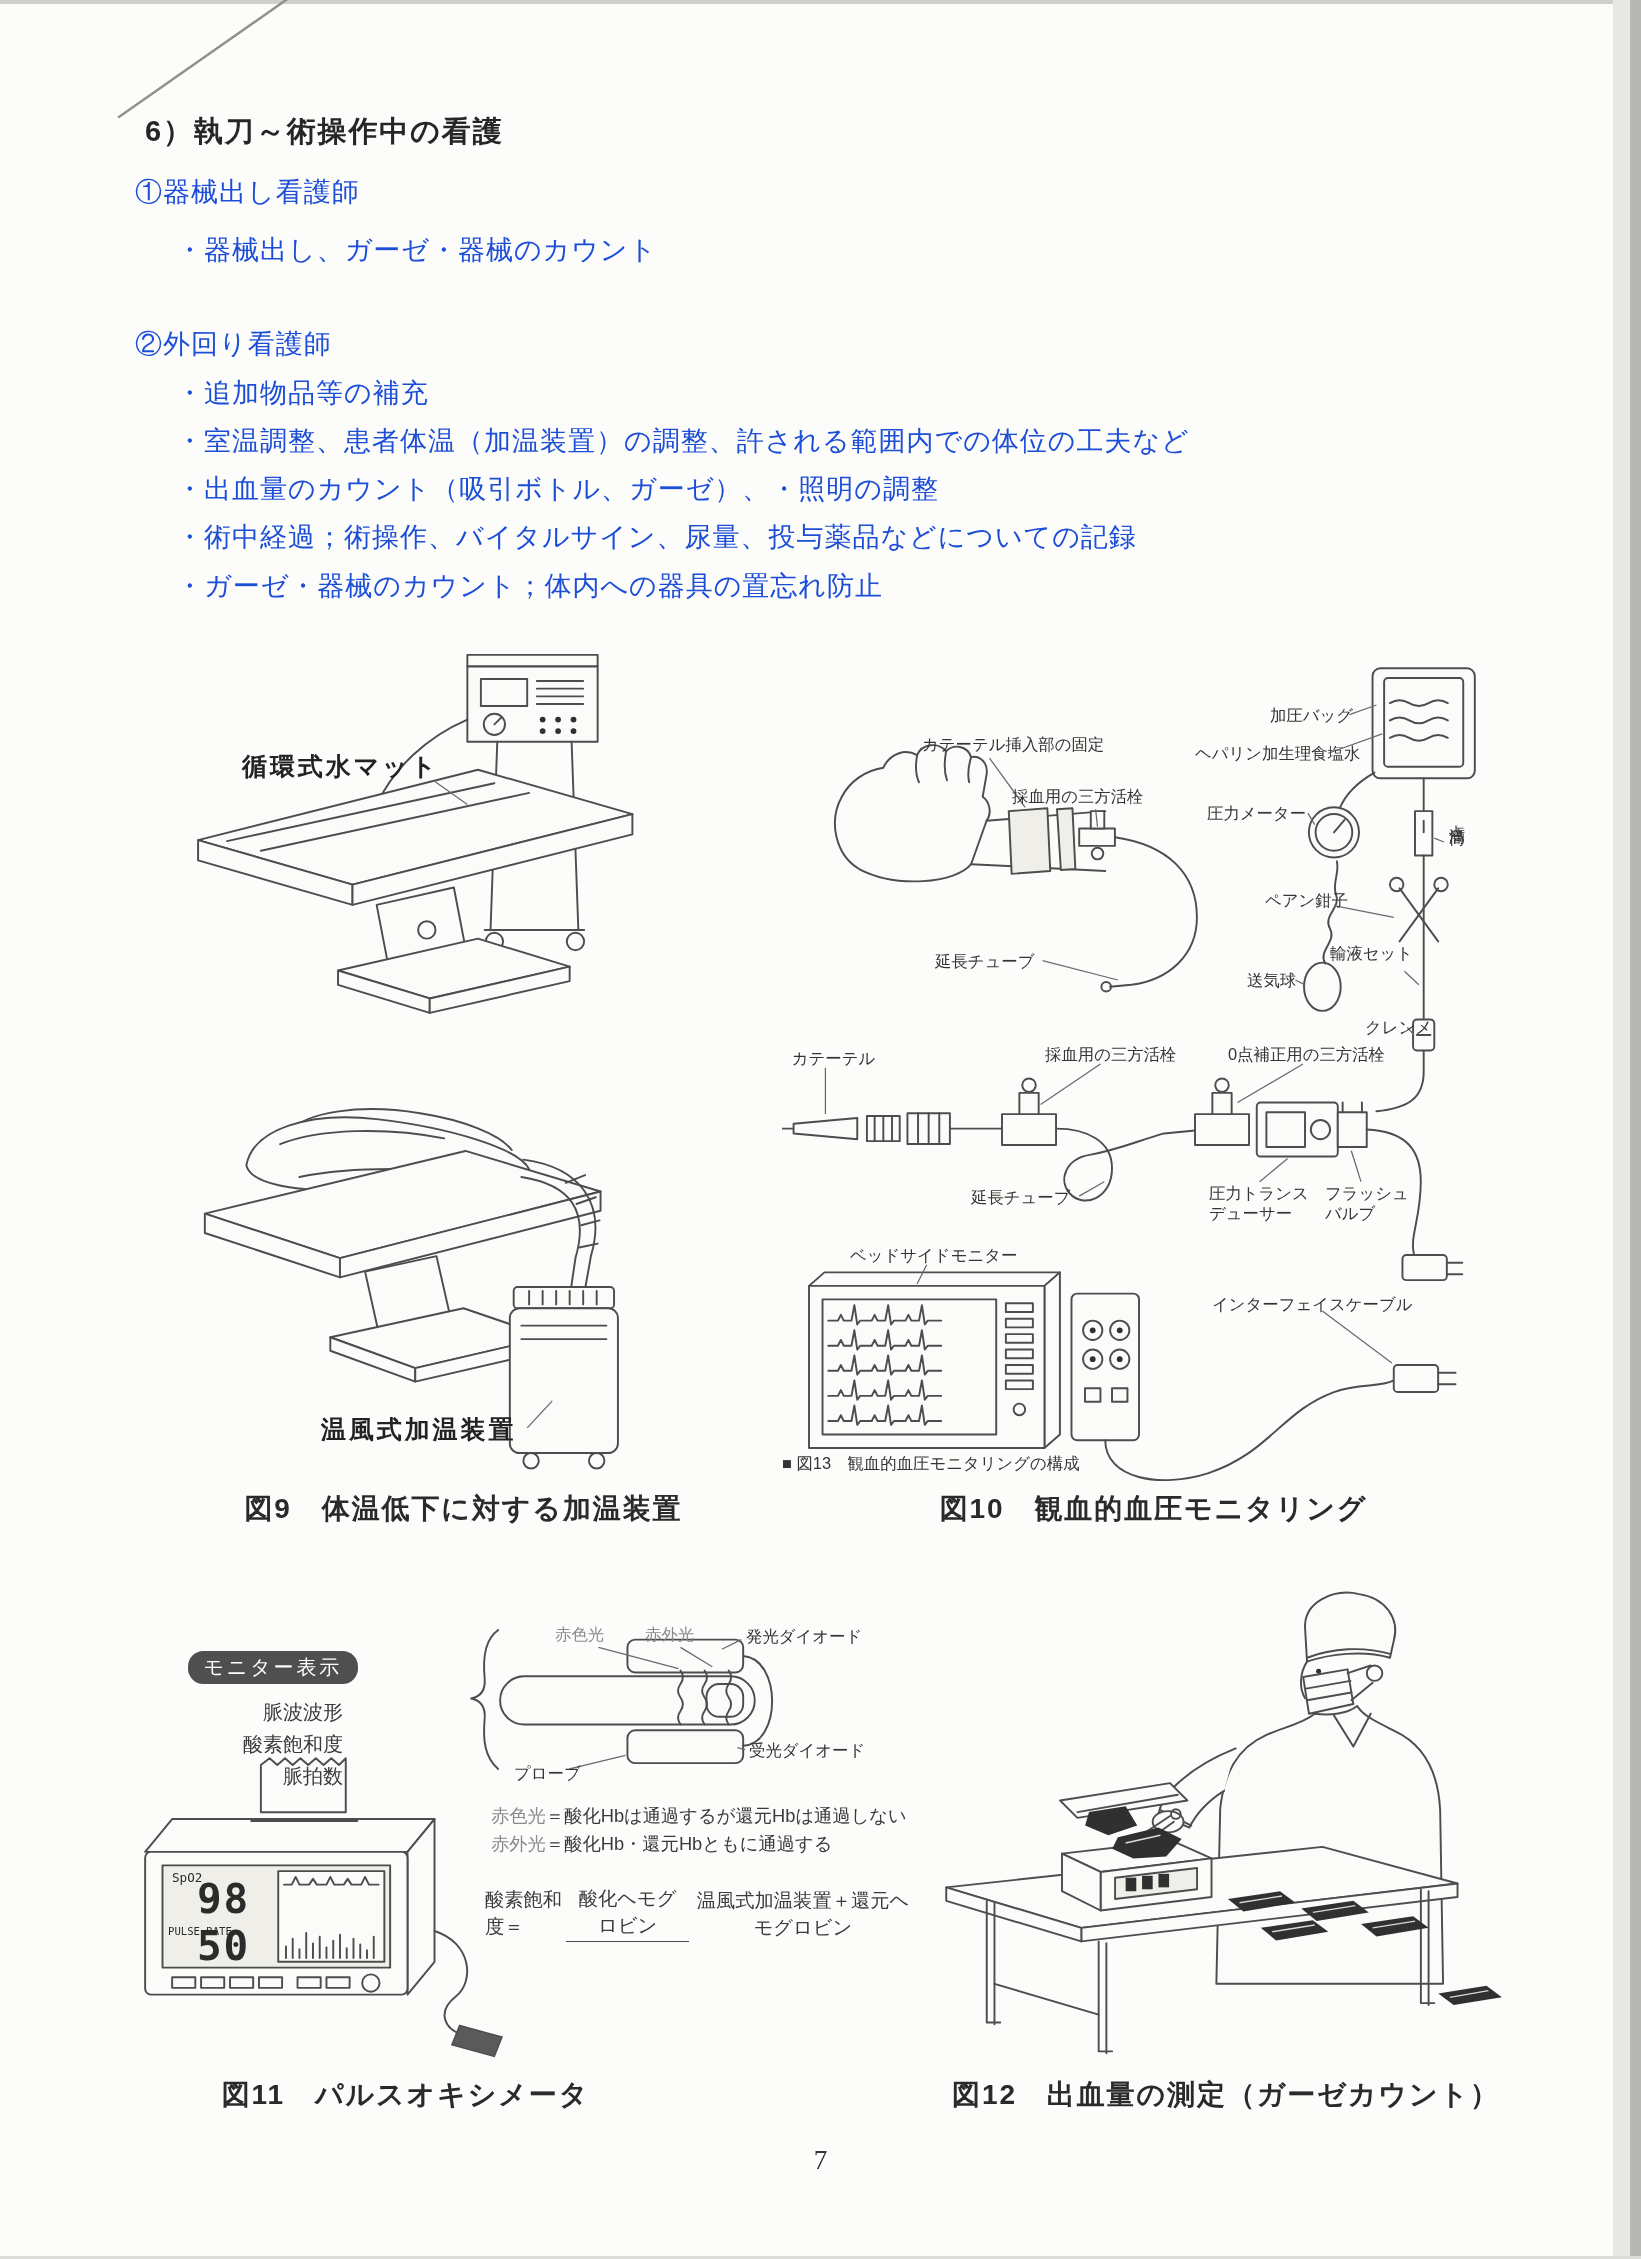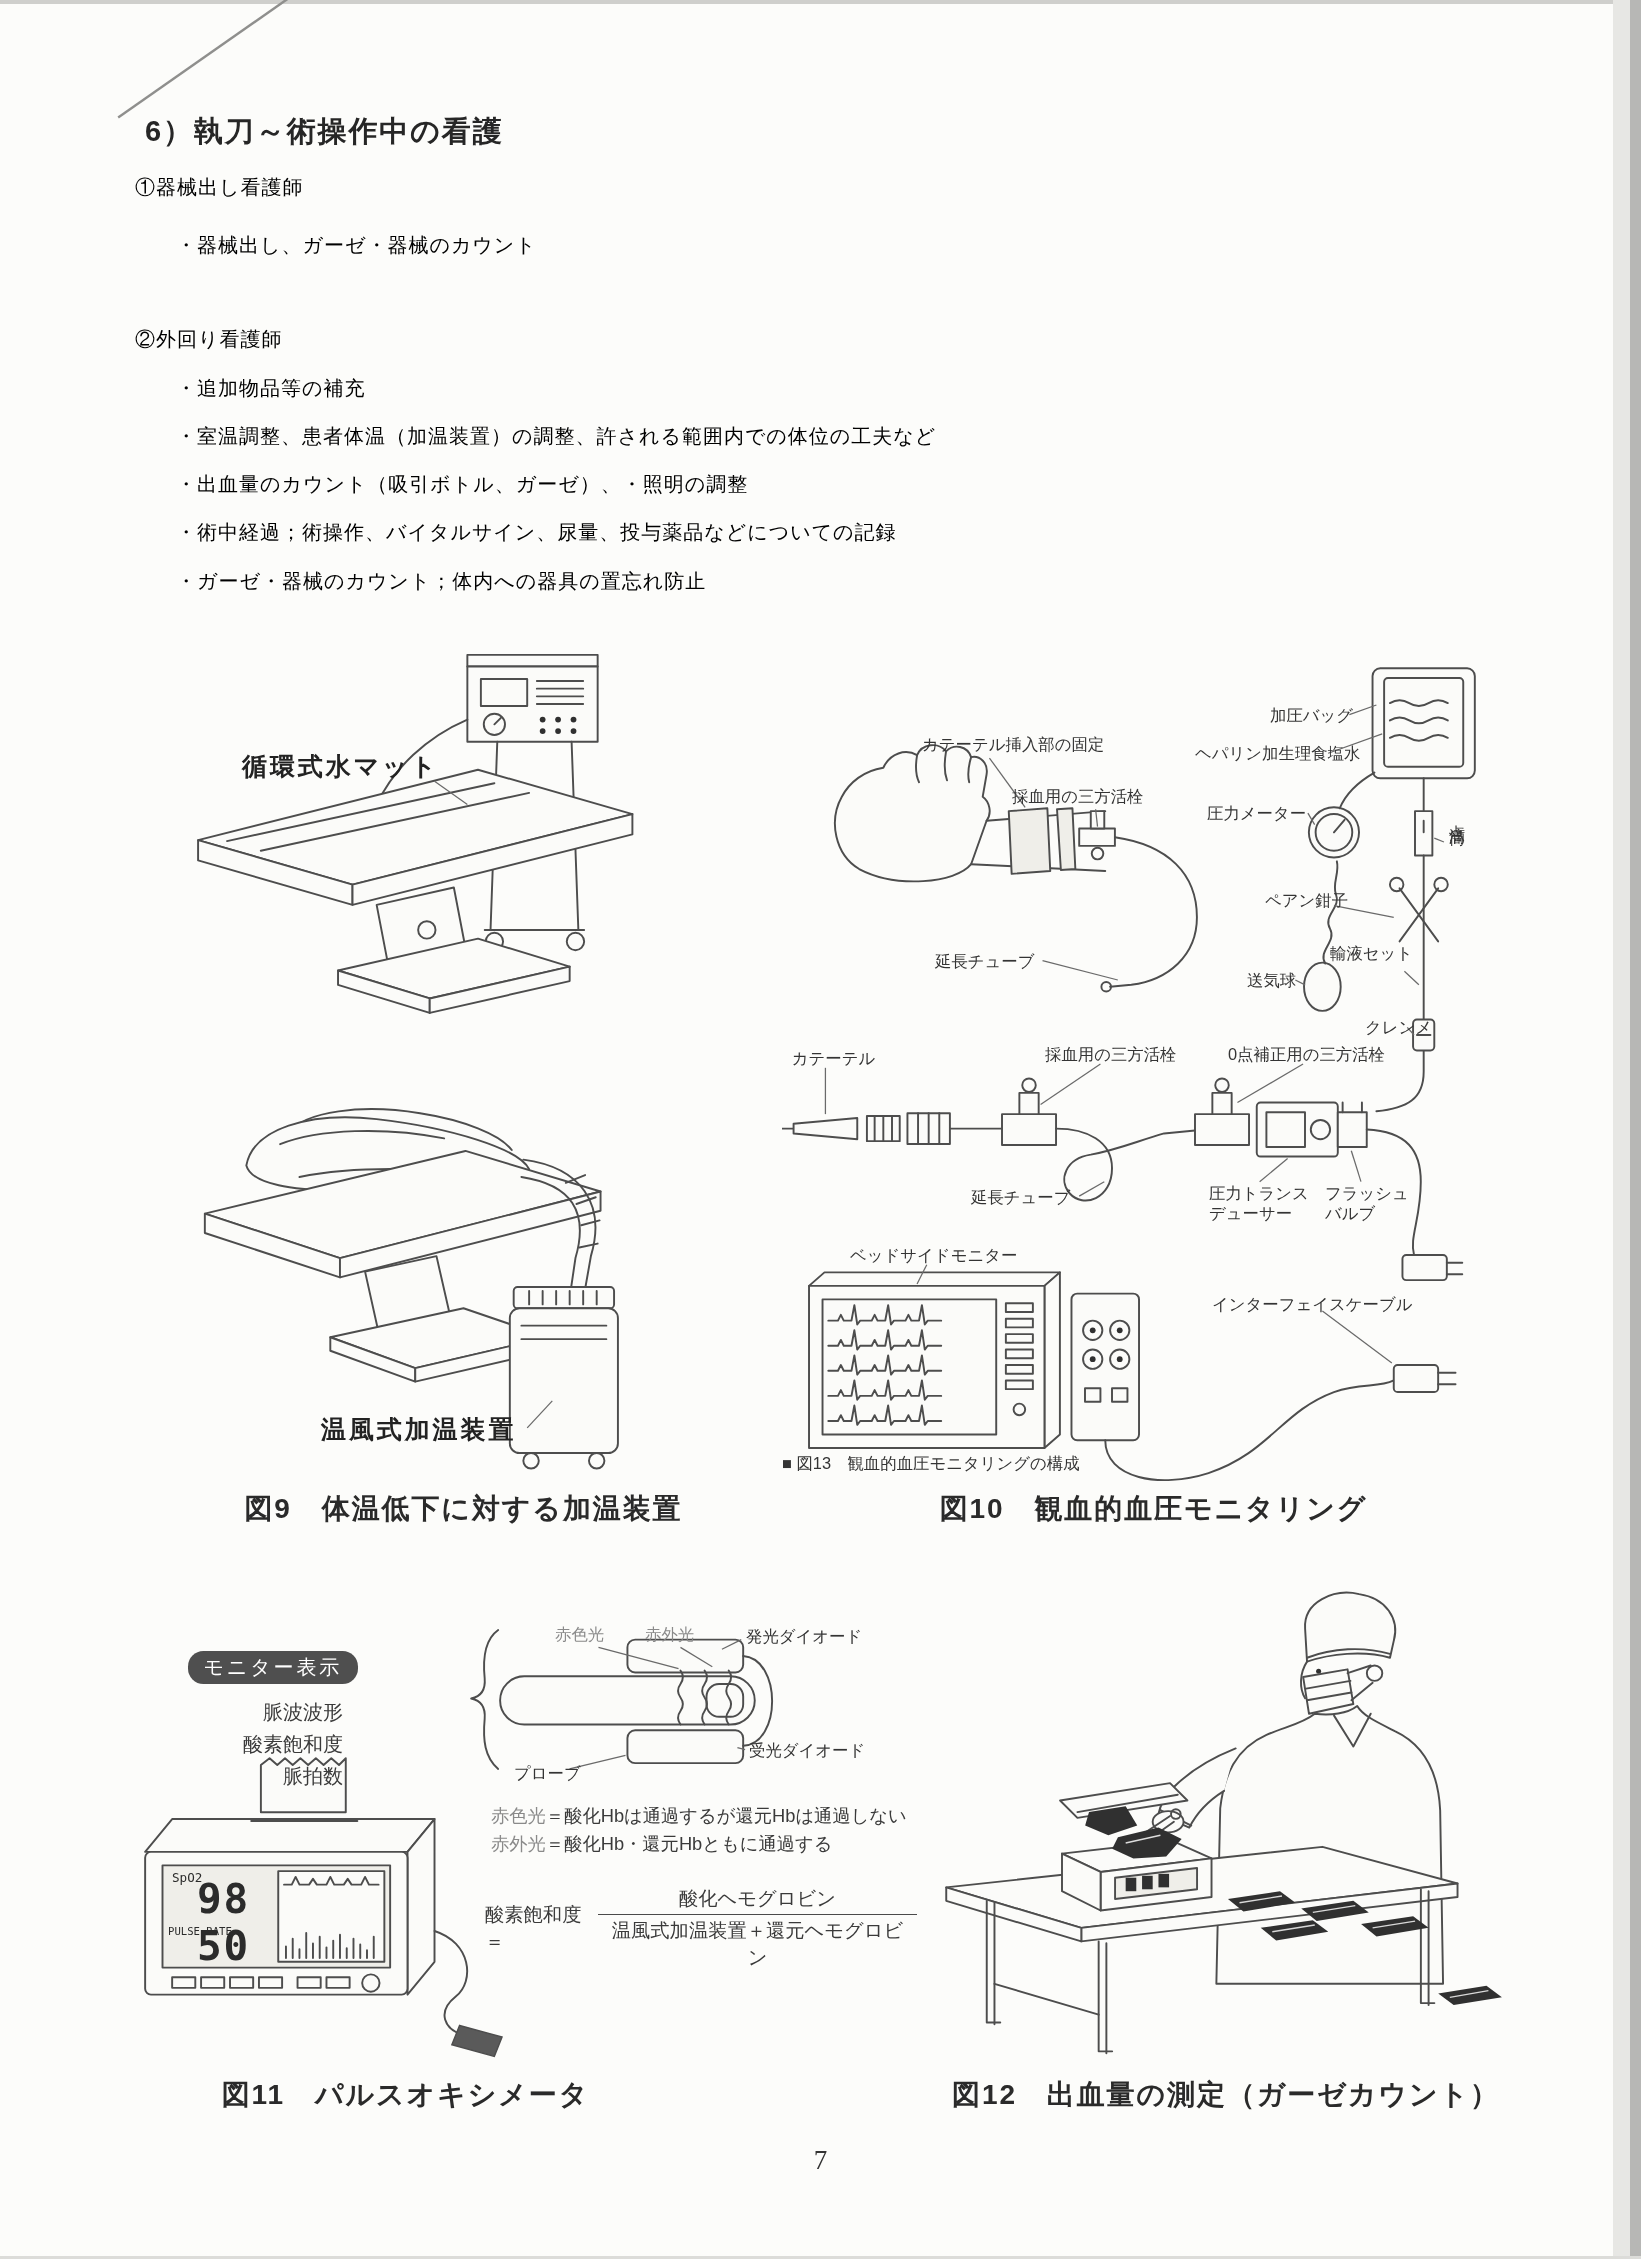--- a/index.html
+++ b/index.html
@@ -1,21 +1,21 @@
 <!DOCTYPE html>
 <html><head>
 <meta charset="utf-8">
 <style>
   *{margin:0;padding:0;box-sizing:border-box}
   html,body{background:#ffffff}
   .page{position:relative;width:1641px;height:2259px;background:#fcfcfa;overflow:hidden;
         font-family:"Liberation Serif","DejaVu Serif",serif;color:#2e2e2e}
   .abs{position:absolute}
   .heading{font-family:"Liberation Sans","DejaVu Sans",sans-serif;font-weight:bold;font-size:29px;letter-spacing:1.9px;color:#262626}
-  .body-line{font-size:20px;letter-spacing:1px;color:#000000}
+  .body-line{font-size:27px;letter-spacing:1px;color:#1d4ed8}
   .cap{font-family:"Liberation Sans","DejaVu Sans",sans-serif;font-weight:700;font-size:28px;
        letter-spacing:1.9px;text-align:center;color:#2a2a2a}
   .lbl{position:absolute;font-family:"Liberation Sans","DejaVu Sans",sans-serif;font-size:16.4px;
        line-height:1.3;color:#343434;white-space:nowrap}
   .lbl.wrap{white-space:normal;line-height:1.2}
   .lbl.vert{writing-mode:vertical-rl;letter-spacing:2.9px}
   .lbl.gray{color:#8a8a8a}
   .lbl-b{position:absolute;font-family:"Liberation Sans","DejaVu Sans",sans-serif;font-weight:bold;
          font-size:25px;letter-spacing:2.9px;color:#222;white-space:nowrap}
   .fig{position:absolute}
@@ -25,21 +25,21 @@
   .fe{fill:#efeee9}
   .fd{fill:#303030;stroke:none}
   .ld{stroke:#6a6a6a;stroke-width:1.3;fill:none}
   .badge{position:absolute;background:#4f4f4f;color:#fff;border-radius:15.4px;padding:2.9px 15.4px;
          font-family:"Liberation Sans","DejaVu Sans",sans-serif;font-size:20px;letter-spacing:2.9px}
   .mon-items{position:absolute;width:164px;text-align:right;font-size:20px;line-height:1.6;color:#3a3a3a}
   .notes{position:absolute;font-family:"Liberation Sans","DejaVu Sans",sans-serif;font-size:18.3px;line-height:1.55;color:#3a3a3a}
   .notes .term{color:#8a8a8a}
   .formula{position:absolute;display:flex;align-items:center;font-family:"Liberation Sans","DejaVu Sans",sans-serif;
            font-size:19.3px;color:#3a3a3a}
-  .frac{display:inline-flex;flex-direction:column;text-align:center}
+  .frac{display:inline-flex;flex-direction:row;text-align:center}
   .frac .num{padding:0 7.7px 1.9px;border-bottom:1.9px solid #4a4a4a}
   .frac .den{padding:1.9px 7.7px 0}
   .disp-num{position:absolute;font-family:"DejaVu Sans Mono","Liberation Mono",monospace;
             font-weight:bold;font-size:41px;color:#2b2b2b;letter-spacing:1.9px}
   .disp-sm{position:absolute;font-family:"DejaVu Sans Mono","Liberation Mono",monospace;
            font-size:12.6px;color:#2b2b2b}
   .page-number{position:absolute;left:0;top:2145px;width:1641px;text-align:center;font-size:27px;color:#333}
   .edge-right{position:absolute;right:0;top:0;bottom:0;width:10.6px;background:#b7b7b5}
   .edge-right2{position:absolute;right:10.6px;top:0;bottom:0;width:17.4px;background:#e7e7e4}
   .edge-top{position:absolute;left:0;top:0;right:0;height:3.9px;background:#cfcfcc}

